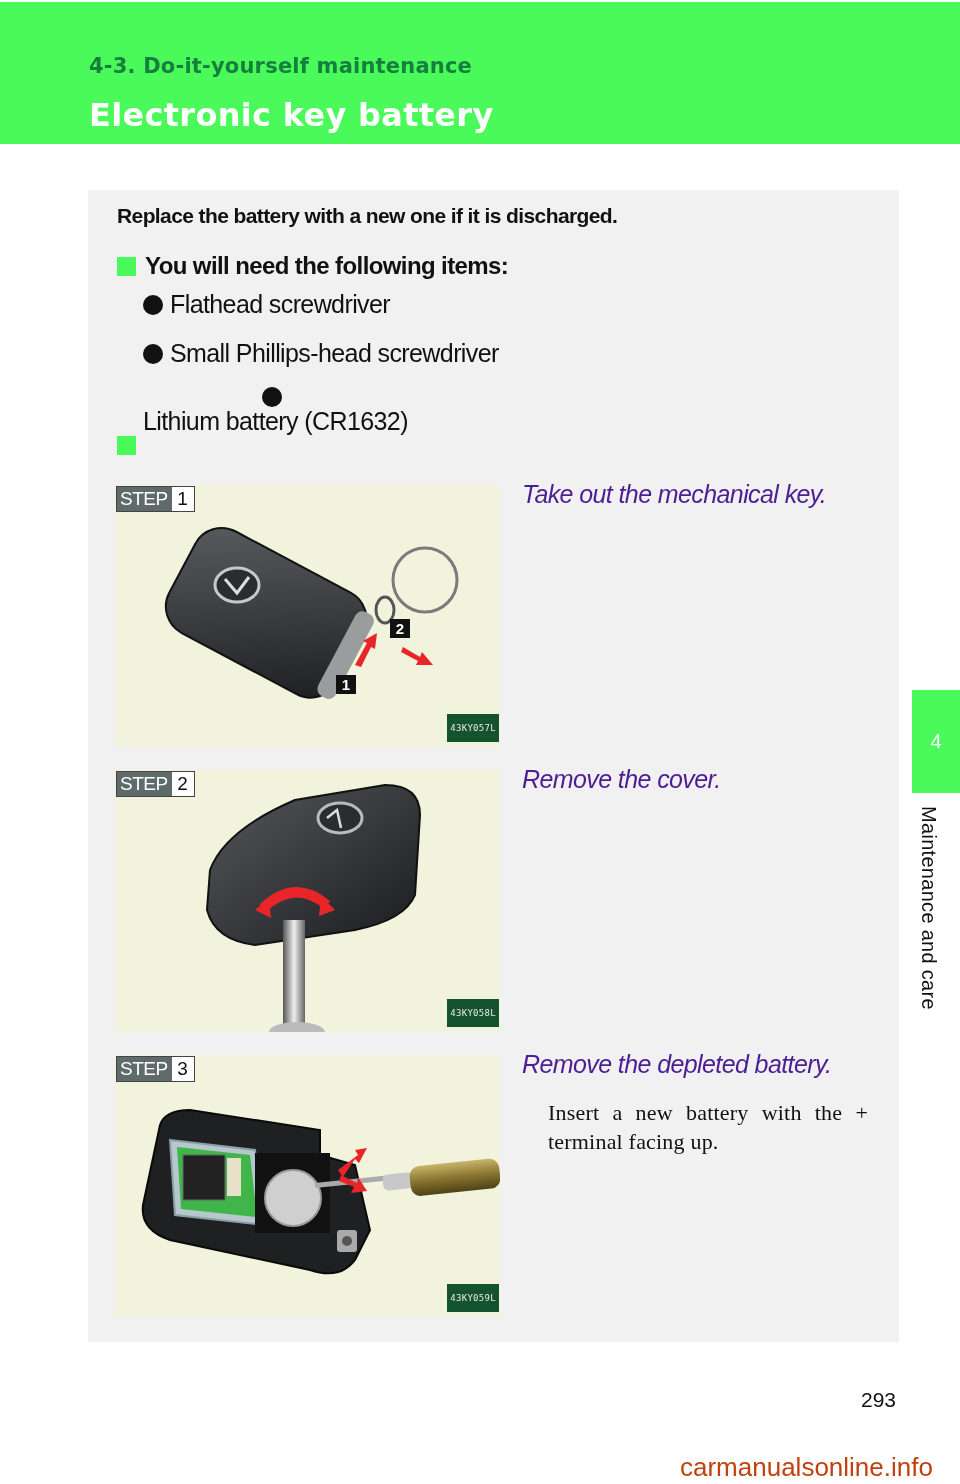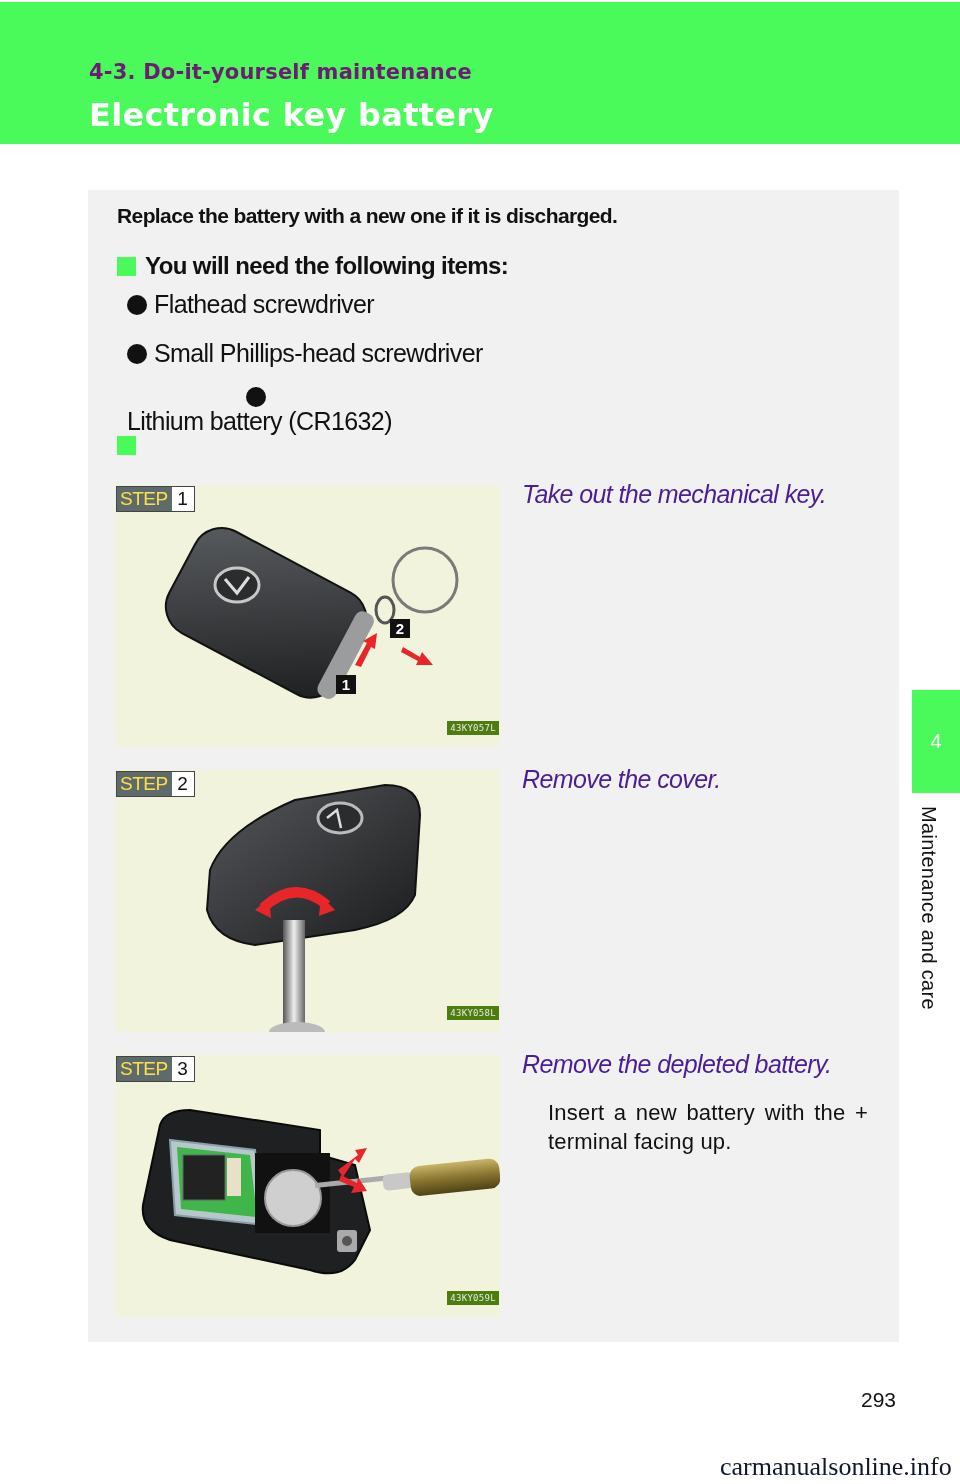--- a/index.html
+++ b/index.html
@@ -7,23 +7,23 @@
     width: 960px; height: 1484px; position: relative; overflow: hidden;
     background: #ffffff;
     font-family: "Liberation Sans", "DejaVu Sans", sans-serif;
     color: #111;
   }
   .header {
     position: absolute; left: 0; top: 2px; width: 960px; height: 142px;
     background: #4afa5a;
   }
   .header .section {
-    position: absolute; left: 89px; top: 58px;
+    position: absolute; left: 89px; top: 52px;
     font-family: "DejaVu Sans", sans-serif; font-weight: bold;
-    font-size: 21px; color: #701a75; letter-spacing: 0.2px;
+    font-size: 21px; color: #15803d; letter-spacing: 0.2px;
   }
   .header .title {
     position: absolute; left: 89px; top: 94px;
     font-family: "DejaVu Sans", sans-serif; font-weight: bold;
     font-size: 32px; color: #fff; letter-spacing: 0.3px;
   }
   .side-tab {
     position: absolute; left: 912px; top: 690px; width: 48px; height: 103px;
     background: #4afa5a; color: #fff;
     font-family: "Liberation Sans", sans-serif; font-size: 20px;
@@ -45,66 +45,65 @@
   }
   .subhead {
     position: absolute; left: 117px;
     font-size: 24px; font-weight: bold; letter-spacing: -0.6px;
     display: flex; align-items: center; justify-content: flex-end;
   }
   .subhead .sq {
     width: 19px; height: 19px; background: #4afa5a; margin-right: 9px; display: inline-block;
   }
   .bullet {
-    position: absolute; left: 127px;
+    position: absolute; left: 143px;
     font-size: 25px; letter-spacing: -0.6px;
     display: flex; align-items: center;
   }
   .bullet .dot {
     width: 20px; height: 20px; border-radius: 50%; background: #111;
     display: inline-block; margin-right: 7px;
   }
   .fig {
     position: absolute; left: 115px; width: 385px; height: 262px;
     background: #f1f3dc; overflow: hidden;
   }
   .step-badge {
     position: absolute; left: 1px; top: 1px; height: 24px; display: flex;
     border: 1px solid #444; background: #fff;
   }
   .step-badge .word {
-    background: #5f6b6b; color: #fde047; font-size: 19px; padding: 0 4px 17px 3px;
+    background: #5f6b6b; color: #ffffff; font-size: 19px; padding: 0 4px 17px 3px;
     line-height: 24px; letter-spacing: -0.5px;
   }
   .step-badge .num {
     background: #fff; color: #111; font-size: 19px; width: 22px; text-align: center;
     line-height: 24px;
   }
   .fig-code {
-    position: absolute; right: 1px; bottom: 12px;
-    background: #4d7c0f; color: #e8e8e8; font-size: 9px; padding: 2px 3px;
+    position: absolute; right: 1px; bottom: 5px;
+    background: #14532d; color: #e8e8e8; font-size: 9px; padding: 9px 3px;
     font-family: "DejaVu Sans Mono", monospace; letter-spacing: 0.3px;
   }
   .fig svg { position: absolute; left: 0; top: 0; }
   .step-text {
     position: absolute; left: 522px;
     font-size: 25px; letter-spacing: -0.6px; color: #4c1d95; font-style: italic;
   }
   .step-note {
     position: absolute; left: 548px; width: 320px;
     font-size: 22px; letter-spacing: 0.2px; line-height: 29px; color: #111;
     text-align: justify;
   }
   .page-num {
     position: absolute; left: 861px; top: 1388px; font-size: 21px; color: #111;
   }
   .watermark {
-    position: absolute; left: 680px; top: 1452px; font-size: 26px; color: #0f172a;
-    font-family: Liberation Serif, serif;
-    margin-left: 40px;
+    position: absolute; left: 680px; top: 1452px; font-size: 26px; color: #c2410c;
+    font-family: Liberation Sans, sans-serif;
   }
 </style>
 </head>
 <body>
 
 <div class="header">
   <div class="section">4-3. Do-it-yourself maintenance</div>
   <div class="title">Electronic key battery</div>
 </div>
 
@@ -224,16 +223,16 @@
     <rect x="222" y="175" width="20" height="22" rx="3" fill="#aaa"></rect>
     <circle cx="232" cy="186" r="5" fill="#555"></circle>
   </svg>
   <div class="step-badge">
     <span class="word">STEP</span>
     <span class="num">3</span>
   </div>
   <div class="fig-code">43KY059L</div>
 </div>
 <div class="step-text" style="top:1050px;">Remove the depleted battery.</div>
-<div class="step-note" style="top:1098px;">Insert a new battery with the + terminal facing up.</div>
+<div class="step-note" style="top:1098px;font-family:Liberation Serif, serif;">Insert a new battery with the + terminal facing up.</div>
 
 <div class="page-num">293</div>
 <div class="watermark">carmanualsonline.info</div>
 
 </body></html>

